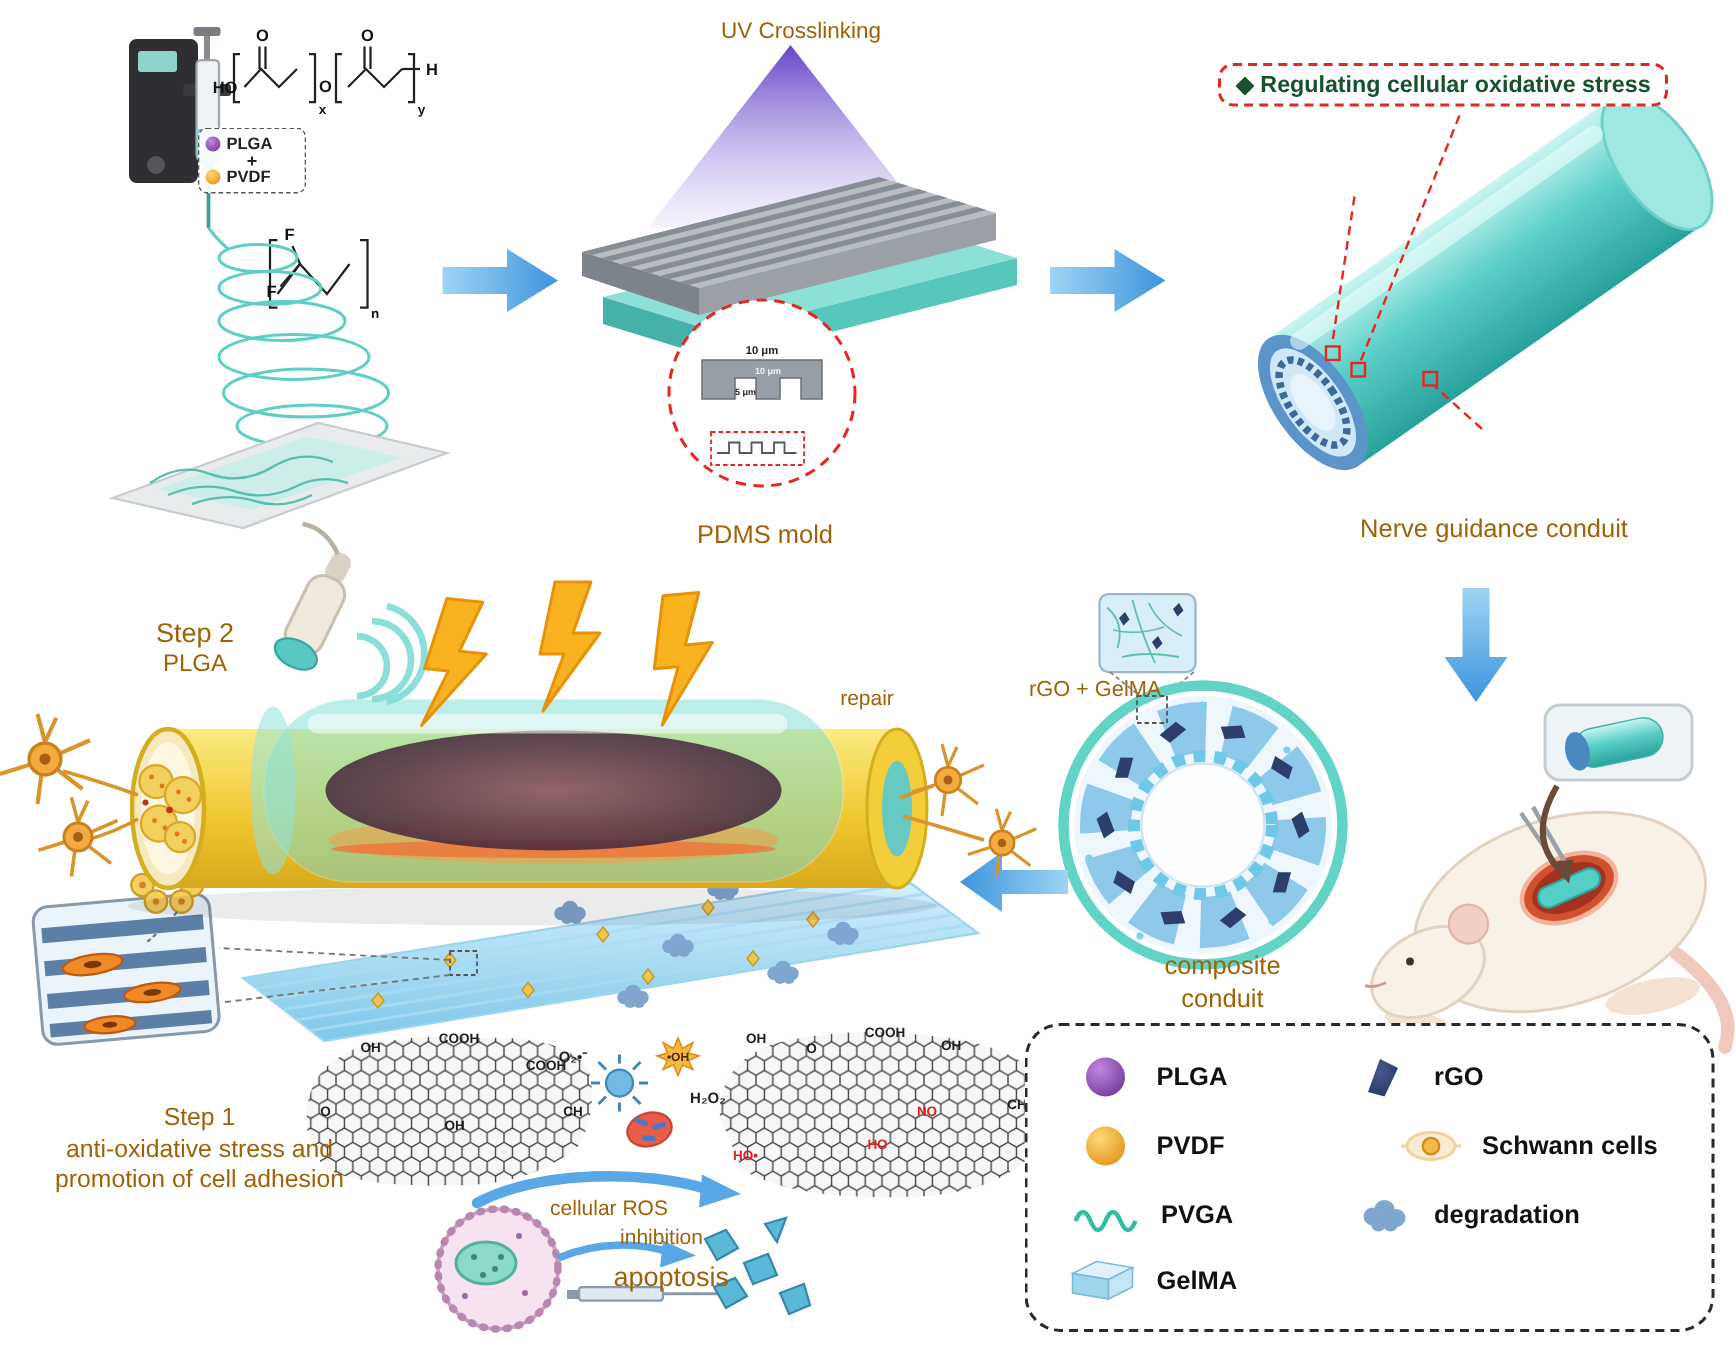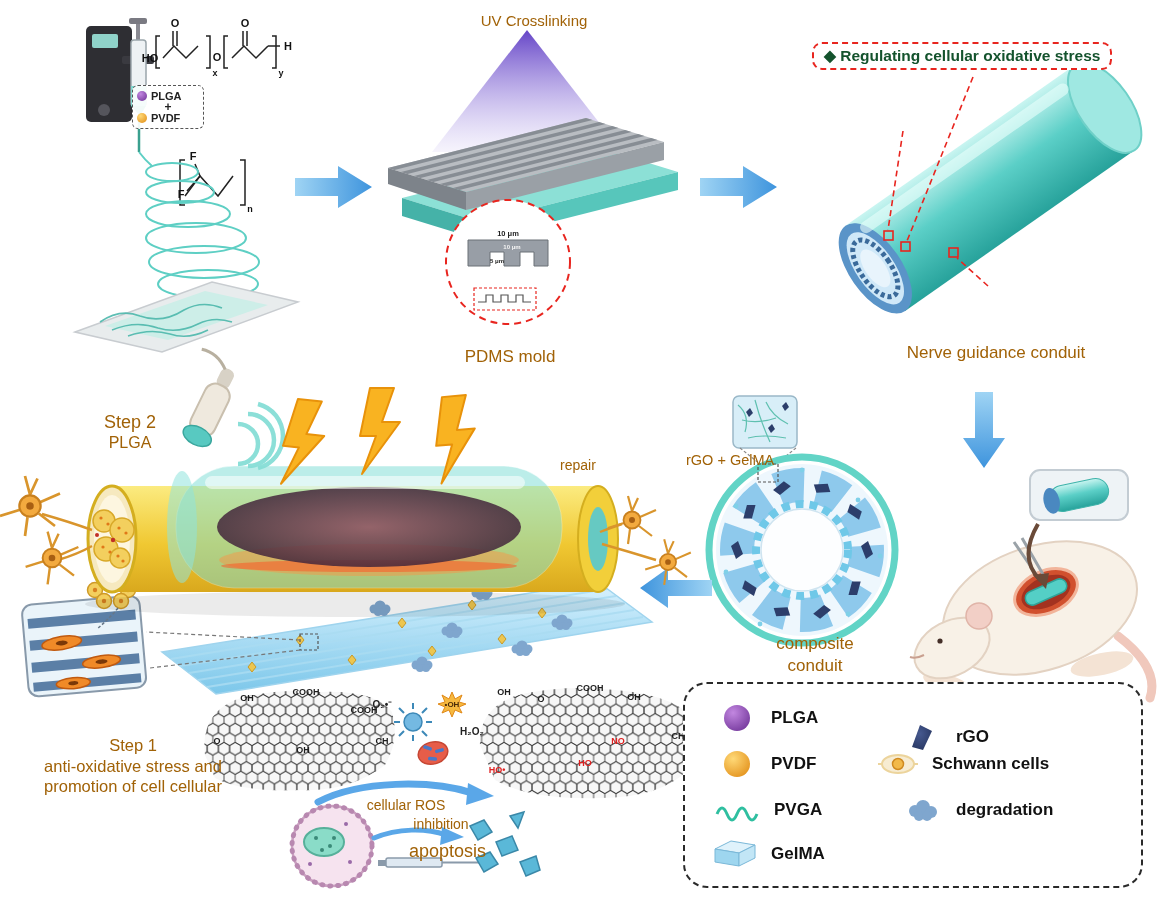--- a/index.html
+++ b/index.html
@@ -32,21 +32,21 @@
   #lbl-step1{left:14px;top:735px;width:238px;font-size:16.5px;line-height:1.25;}
   #lbl-cros{left:348px;top:797px;width:116px;font-size:14px;}
   #lbl-inh{left:396px;top:816px;width:90px;font-size:14px;text-align:center;}
   #lbl-apo{left:396px;top:841px;width:90px;font-size:18px;text-align:right;}
   #legend-box{position:absolute;left:683px;top:682px;width:456px;height:202px;
     border:2.5px dashed #2a2a2a;border-radius:24px;background:#fff;}
   .legend-item{position:absolute;display:flex;align-items:center;gap:12px;
     font-weight:700;font-size:17px;color:#111;}
   #li-plga{left:715px;top:700px;} #li-pvdf{left:715px;top:746px;}
   #li-pvga{left:713px;top:792px;gap:13px;} #li-gelma{left:711px;top:836px;}
-  #li-rgo{left:900px;top:700px;margin-top:19px;} #li-schwann{left:876px;top:746px;}
+  #li-rgo{left:900px;top:700px;} #li-schwann{left:932px;top:746px;}
   #li-degr{left:900px;top:792px;}
 </style>
 </head>
 <body>
 
 <div class="canvas">
 
 <svg class="art" width="1157" height="898" viewBox="0 0 1157 898">
 <defs>
   <linearGradient id="agrad" x1="0" y1="0" x2="1" y2="0">
@@ -568,21 +568,21 @@
   <div>composite</div>
   <div>conduit</div>
 </div>
 
 <div class="cap" id="lbl-step2">Step 2</div>
 <div class="cap" id="lbl-lipus">PLGA</div>
 <div class="cap" id="lbl-repair">repair</div>
 
 <div class="cap" id="lbl-step1">
   <div>Step 1</div>
-  <div>anti-oxidative stress and promotion of cell cellular</div>
+  <div>anti-oxidative stress and promotion of cell adhesion</div>
 </div>
 
 <div class="cap" id="lbl-cros">cellular ROS</div>
 <div class="cap" id="lbl-inh">inhibition</div>
 <div class="cap" id="lbl-apo">apoptosis</div>
 
 <div id="legend-box"></div>
 
 <div class="legend-item" id="li-plga">
   <svg width="44" height="36">

